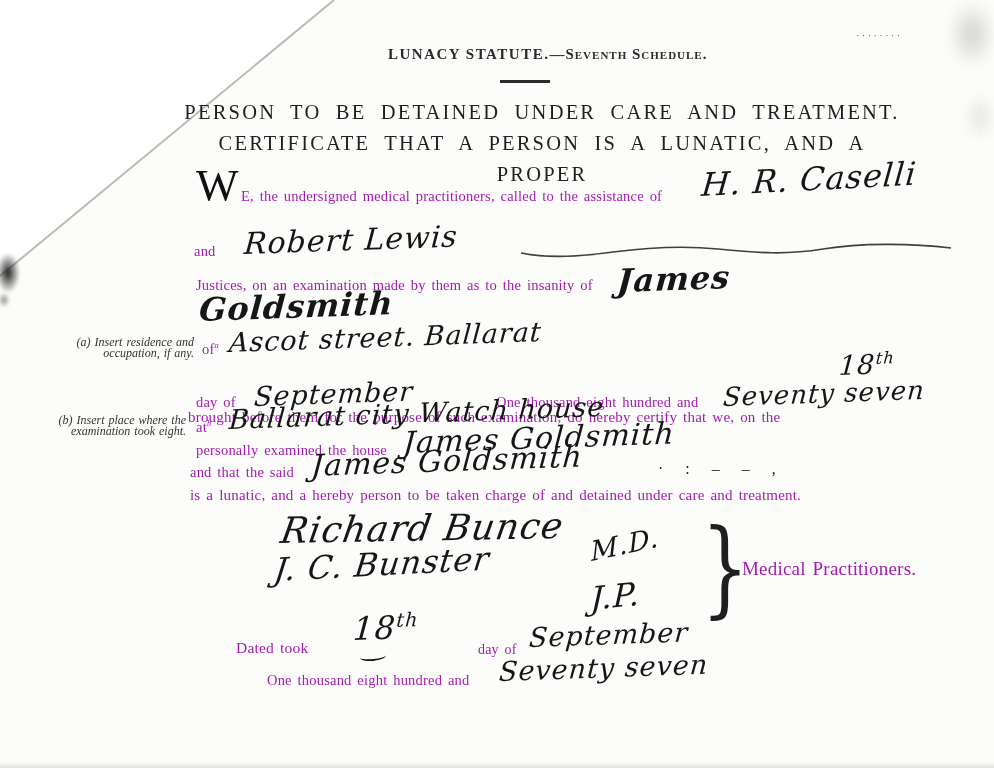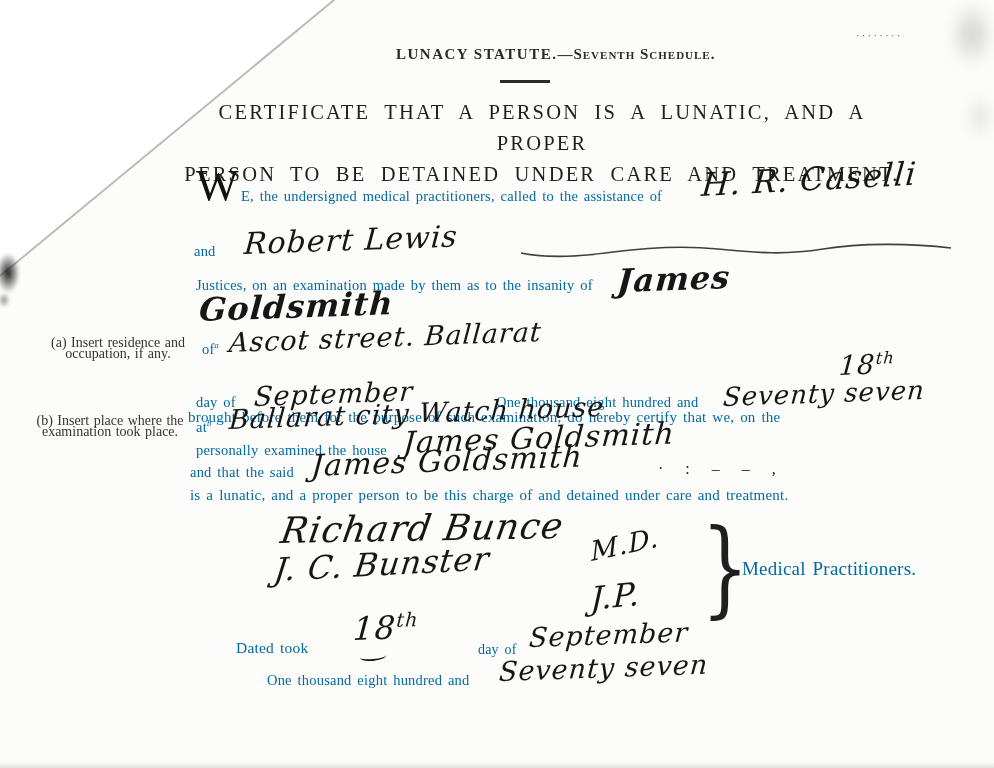--- a/index.html
+++ b/index.html
@@ -3,29 +3,29 @@
 <meta charset="utf-8">
 <style>
   html,body{margin:0;padding:0;background:#e9e9e7;}
   .page{
     position:relative;width:994px;height:768px;margin:0 auto;
     background:#fcfcfa;overflow:hidden;
     font-family:"Liberation Serif", serif;color:#1d1d1d;
   }
   .abs{position:absolute;white-space:nowrap;}
   
-  .printed{font-size:14.5px;word-spacing:2px;color:#0369a1;letter-spacing:.2px;}
+  .printed{font-size:14.5px;word-spacing:2px;color:#a21caf;letter-spacing:.2px;}
   .printed-lg{font-size:15px;}
   .heading{font-size:15px;font-weight:bold;letter-spacing:1.5px;color:#2a2a2a;}
   .heading .sc{font-variant:small-caps;letter-spacing:1px;}
   .title-block{width:724px;text-align:center;font-size:20.5px;letter-spacing:2.2px;
     word-spacing:7px;line-height:31px;color:#1f1f1f;white-space:normal;}
   .dropcap{font-size:45px;line-height:34px;font-weight:normal;color:#111;}
   .rule{background:#2b2b2b;height:3px;}
-  .margin-note{width:152px;text-align:center;font-size:14px;
+  .margin-note{width:152px;text-align:right;font-style:italic;font-size:12px;
     line-height:11px;color:#333;white-space:normal;word-spacing:1px;}
   sup.ref{font-size:8.5px;font-style:italic;}
   
   .hw{
     font-family:"DejaVu Serif", cursive;font-style:italic;color:#161616;
     letter-spacing:1px;transform:rotate(-2deg) skewX(-6deg);transform-origin:left bottom;
   }
   .hw-28{font-size:27px;} .hw-30{font-size:30px;} .hw-32{font-size:32px;}
   .hw-36{font-size:36px;} .hw-26{font-size:26px;}
   .hw-bold{font-weight:bold;}
@@ -57,28 +57,28 @@
   <div class="blob" style="left:-4px;top:290px;width:16px;height:20px;
        background:radial-gradient(closest-side, rgba(40,40,40,.5), rgba(40,40,40,0) 75%);"></div>
   <div class="smudge" style="right:-10px;top:-12px;width:64px;height:92px;
        background:radial-gradient(closest-side, rgba(130,130,130,.35), rgba(130,130,130,0) 75%);"></div>
   <div class="smudge" style="right:-8px;top:86px;width:44px;height:62px;
        background:radial-gradient(closest-side, rgba(140,140,140,.22), rgba(140,140,140,0) 75%);"></div>
   <div class="bottom-streak"></div>
 
   <div class="abs dots" style="left:856px;top:30px;">········</div>
 
-  <div class="abs heading" style="left:388px;top:46px;margin-left:8px;">
+  <div class="abs heading" style="left:388px;top:46px;">
     <span>LUNACY STATUTE.</span><span class="sc">—Seventh Schedule.</span>
   </div>
   <div class="abs rule" style="left:500px;top:80px;width:50px;"></div>
 
   <div class="abs title-block" style="left:180px;top:97px;">
+    <div>PERSON TO BE DETAINED UNDER CARE AND TREATMENT.</div>
     <div>CERTIFICATE THAT A PERSON IS A LUNATIC, AND A PROPER</div>
-    <div>PERSON TO BE DETAINED UNDER CARE AND TREATMENT.</div>
   </div>
 
   <span class="abs dropcap" style="left:196px;top:168px;">W</span>
   <span class="abs printed" style="left:241px;top:188px;">E, the undersigned medical practitioners, called to the assistance of</span>
   <span class="abs hw hw-32" style="left:700px;top:166px;transform:rotate(-3deg) skewX(-8deg);">H. R. Caselli</span>
 
   <span class="abs printed" style="left:194px;top:243px;">and</span>
   <span class="abs hw hw-30" style="left:243px;top:226px;">Robert Lewis</span>
   <svg class="abs" style="left:518px;top:240px;" width="436" height="20" viewBox="0 0 436 20">
     <path d="M3,13 C34,19 64,16 95,12 S160,5 200,9 S268,15 305,9 S392,3 433,8" stroke="#2a2a2a" fill="none" stroke-width="1.7" opacity="0.9"></path>
@@ -99,34 +99,34 @@
   <span class="abs printed printed-lg" style="left:188px;top:365px;margin-top:44px;">brought before them for the purpose of such examination, do hereby certify that we, on the</span>
   <span class="abs hw hw-28" style="left:838px;top:350px;"><span>18</span><sup>th</sup></span>
 
   <span class="abs printed" style="left:196px;top:394px;">day of</span>
   <span class="abs hw hw-28" style="left:253px;top:381px;">September</span>
   <span class="abs printed" style="left:496px;top:394px;">One thousand eight hundred and</span>
   <span class="abs hw hw-26" style="left:722px;top:382px;">Seventy seven</span>
 
   <div class="abs margin-note" style="left:34px;top:415px;">
     <div>(b) Insert place where the</div>
-    <div>examination took place.</div>
+    <div>examination took eight.</div>
   </div>
 
   <span class="abs printed" style="left:196px;top:418px;"><span>at</span><sup class="ref">b</sup></span>
   <span class="abs hw hw-28" style="left:228px;top:404px;">Ballarat city Watch house</span>
 
   <span class="abs printed" style="left:196px;top:442px;">personally examined the house</span>
   <span class="abs hw hw-30" style="left:402px;top:425px;">James Goldsmith</span>
 
   <span class="abs printed" style="left:190px;top:464px;text-align:center;">and that the said</span>
   <span class="abs hw hw-30" style="left:310px;top:448px;">James Goldsmith</span>
   <span class="abs marks" style="left:658px;top:460px;">·  :  –    –   ,</span>
 
-  <span class="abs printed printed-lg" style="left:190px;top:487px;">is a lunatic, and a proper person to be this charge of and detained under care and treatment.</span>
+  <span class="abs printed printed-lg" style="left:190px;top:487px;">is a lunatic, and a hereby person to be taken charge of and detained under care and treatment.</span>
 
   <span class="abs hw hw-36" style="left:278px;top:510px;transform:rotate(-1deg) skewX(-10deg);">Richard Bunce</span>
   <span class="abs hw hw-32" style="left:272px;top:551px;transform:rotate(-3deg) skewX(-10deg);">J. C. Bunster</span>
   <span class="abs hw hw-28" style="left:592px;top:536px;transform:rotate(-12deg) skewX(-8deg);">M.D.</span>
   <span class="abs hw hw-32" style="left:590px;top:580px;transform:rotate(-6deg) skewX(-8deg);">J.P.</span>
   <span class="abs brace" style="left:692px;top:516px;">}</span>
   <span class="abs printed" style="left:742px;top:558px;font-size:19px;">Medical Practitioners.</span>
 
   <span class="abs printed" style="left:236px;top:639px;font-size:15.5px;">Dated took</span>
   <span class="abs hw hw-32" style="left:352px;top:610px;"><span>18</span><sup>th</sup></span>

